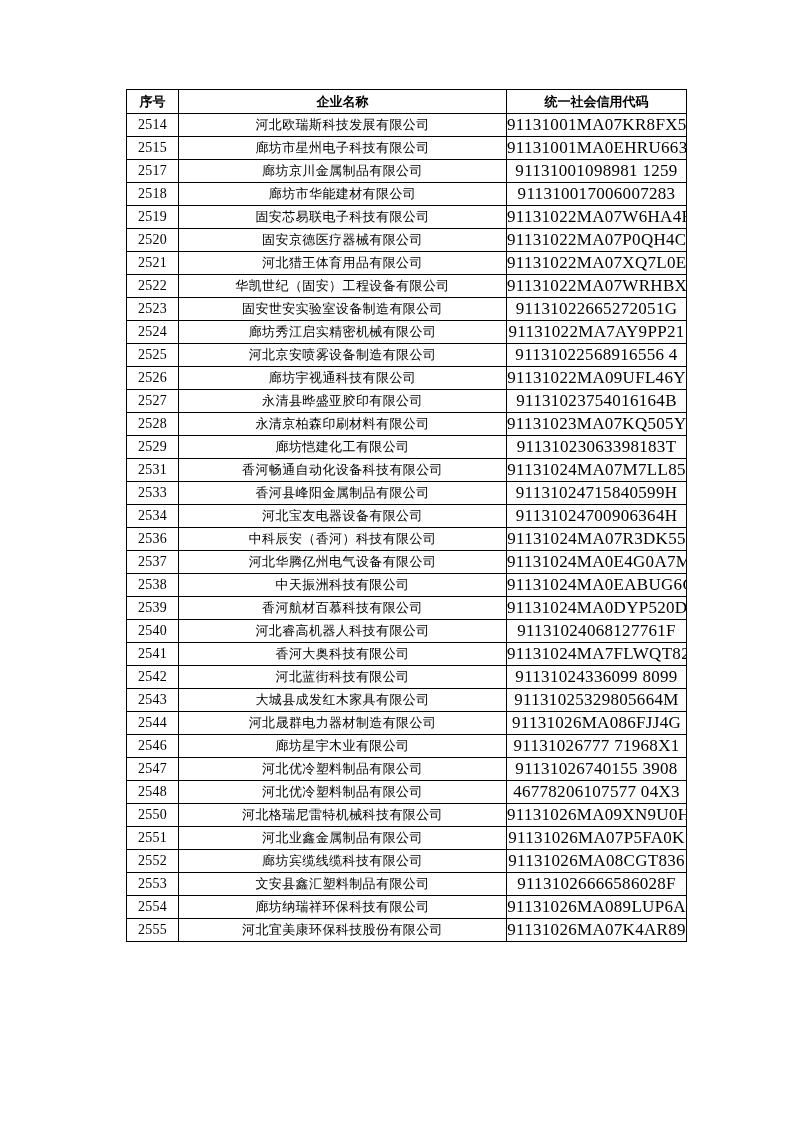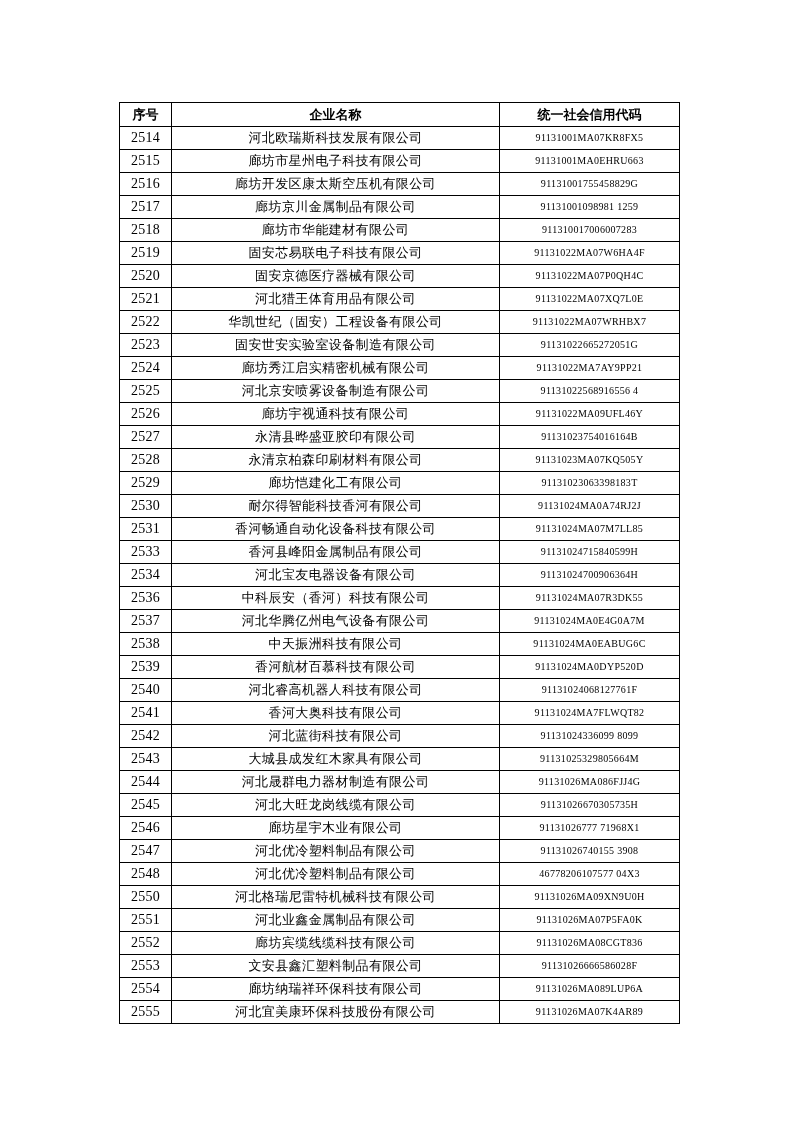--- a/index.html
+++ b/index.html
@@ -17,24 +17,23 @@
 
   .page {
     position: relative;
     width: 793px;
     height: 1122px;
     box-sizing: border-box;
   }
 
   .table-wrap {
     position: absolute;
-    left: 119px;
+    left: 126px;
     top: 89px;
     width: 560px;
-    margin-top: 13px;
   }
 
   table.listing {
     border-collapse: collapse;
     table-layout: fixed;
     width: 560px;
     border: 1px solid #000000;
   }
 
   table.listing col.col-seq   { width: 52px; }
@@ -70,21 +69,21 @@
 
   td.name {
     text-align: center;
     font-size: 13px;
     font-family: Liberation Sans, sans-serif;
     letter-spacing: 0.4px;
   }
 
   td.code {
     text-align: center;
-    font-size: 10px;
+    font-size: 17px;
     font-family: "Liberation Serif", "DejaVu Serif", serif;
     letter-spacing: 0.3px;
   }
 </style>
 </head>
 <body>
 
 <div class="page">
   <div class="table-wrap">
     <table class="listing">
@@ -105,25 +104,20 @@
             <td class="seq">2514</td>
             <td class="name">河北欧瑞斯科技发展有限公司</td>
             <td class="code">91131001MA07KR8FX5</td>
           </tr>
           <tr>
             <td class="seq">2515</td>
             <td class="name">廊坊市星州电子科技有限公司</td>
             <td class="code">91131001MA0EHRU663</td>
           </tr>
           <tr>
-            <td class="seq">2516</td>
-            <td class="name">廊坊开发区康太斯空压机有限公司</td>
-            <td class="code">91131001755458829G</td>
-          </tr>
-          <tr>
             <td class="seq">2517</td>
             <td class="name">廊坊京川金属制品有限公司</td>
             <td class="code">91131001098981 1259</td>
           </tr>
           <tr>
             <td class="seq">2518</td>
             <td class="name">廊坊市华能建材有限公司</td>
             <td class="code">911310017006007283</td>
           </tr>
           <tr>
@@ -175,25 +169,20 @@
             <td class="seq">2528</td>
             <td class="name">永清京柏森印刷材料有限公司</td>
             <td class="code">91131023MA07KQ505Y</td>
           </tr>
           <tr>
             <td class="seq">2529</td>
             <td class="name">廊坊恺建化工有限公司</td>
             <td class="code">91131023063398183T</td>
           </tr>
           <tr>
-            <td class="seq">2530</td>
-            <td class="name">耐尔得智能科技香河有限公司</td>
-            <td class="code">91131024MA0A74RJ2J</td>
-          </tr>
-          <tr>
             <td class="seq">2531</td>
             <td class="name">香河畅通自动化设备科技有限公司</td>
             <td class="code">91131024MA07M7LL85</td>
           </tr>
           <tr>
             <td class="seq">2533</td>
             <td class="name">香河县峰阳金属制品有限公司</td>
             <td class="code">91131024715840599H</td>
           </tr>
           <tr>
@@ -238,25 +227,20 @@
           </tr>
           <tr>
             <td class="seq">2543</td>
             <td class="name">大城县成发红木家具有限公司</td>
             <td class="code">91131025329805664M</td>
           </tr>
           <tr>
             <td class="seq">2544</td>
             <td class="name">河北晟群电力器材制造有限公司</td>
             <td class="code">91131026MA086FJJ4G</td>
-          </tr>
-          <tr>
-            <td class="seq">2545</td>
-            <td class="name">河北大旺龙岗线缆有限公司</td>
-            <td class="code">91131026670305735H</td>
           </tr>
           <tr>
             <td class="seq">2546</td>
             <td class="name">廊坊星宇木业有限公司</td>
             <td class="code">91131026777 71968X1</td>
           </tr>
           <tr>
             <td class="seq">2547</td>
             <td class="name">河北优冷塑料制品有限公司</td>
             <td class="code">91131026740155 3908</td>

